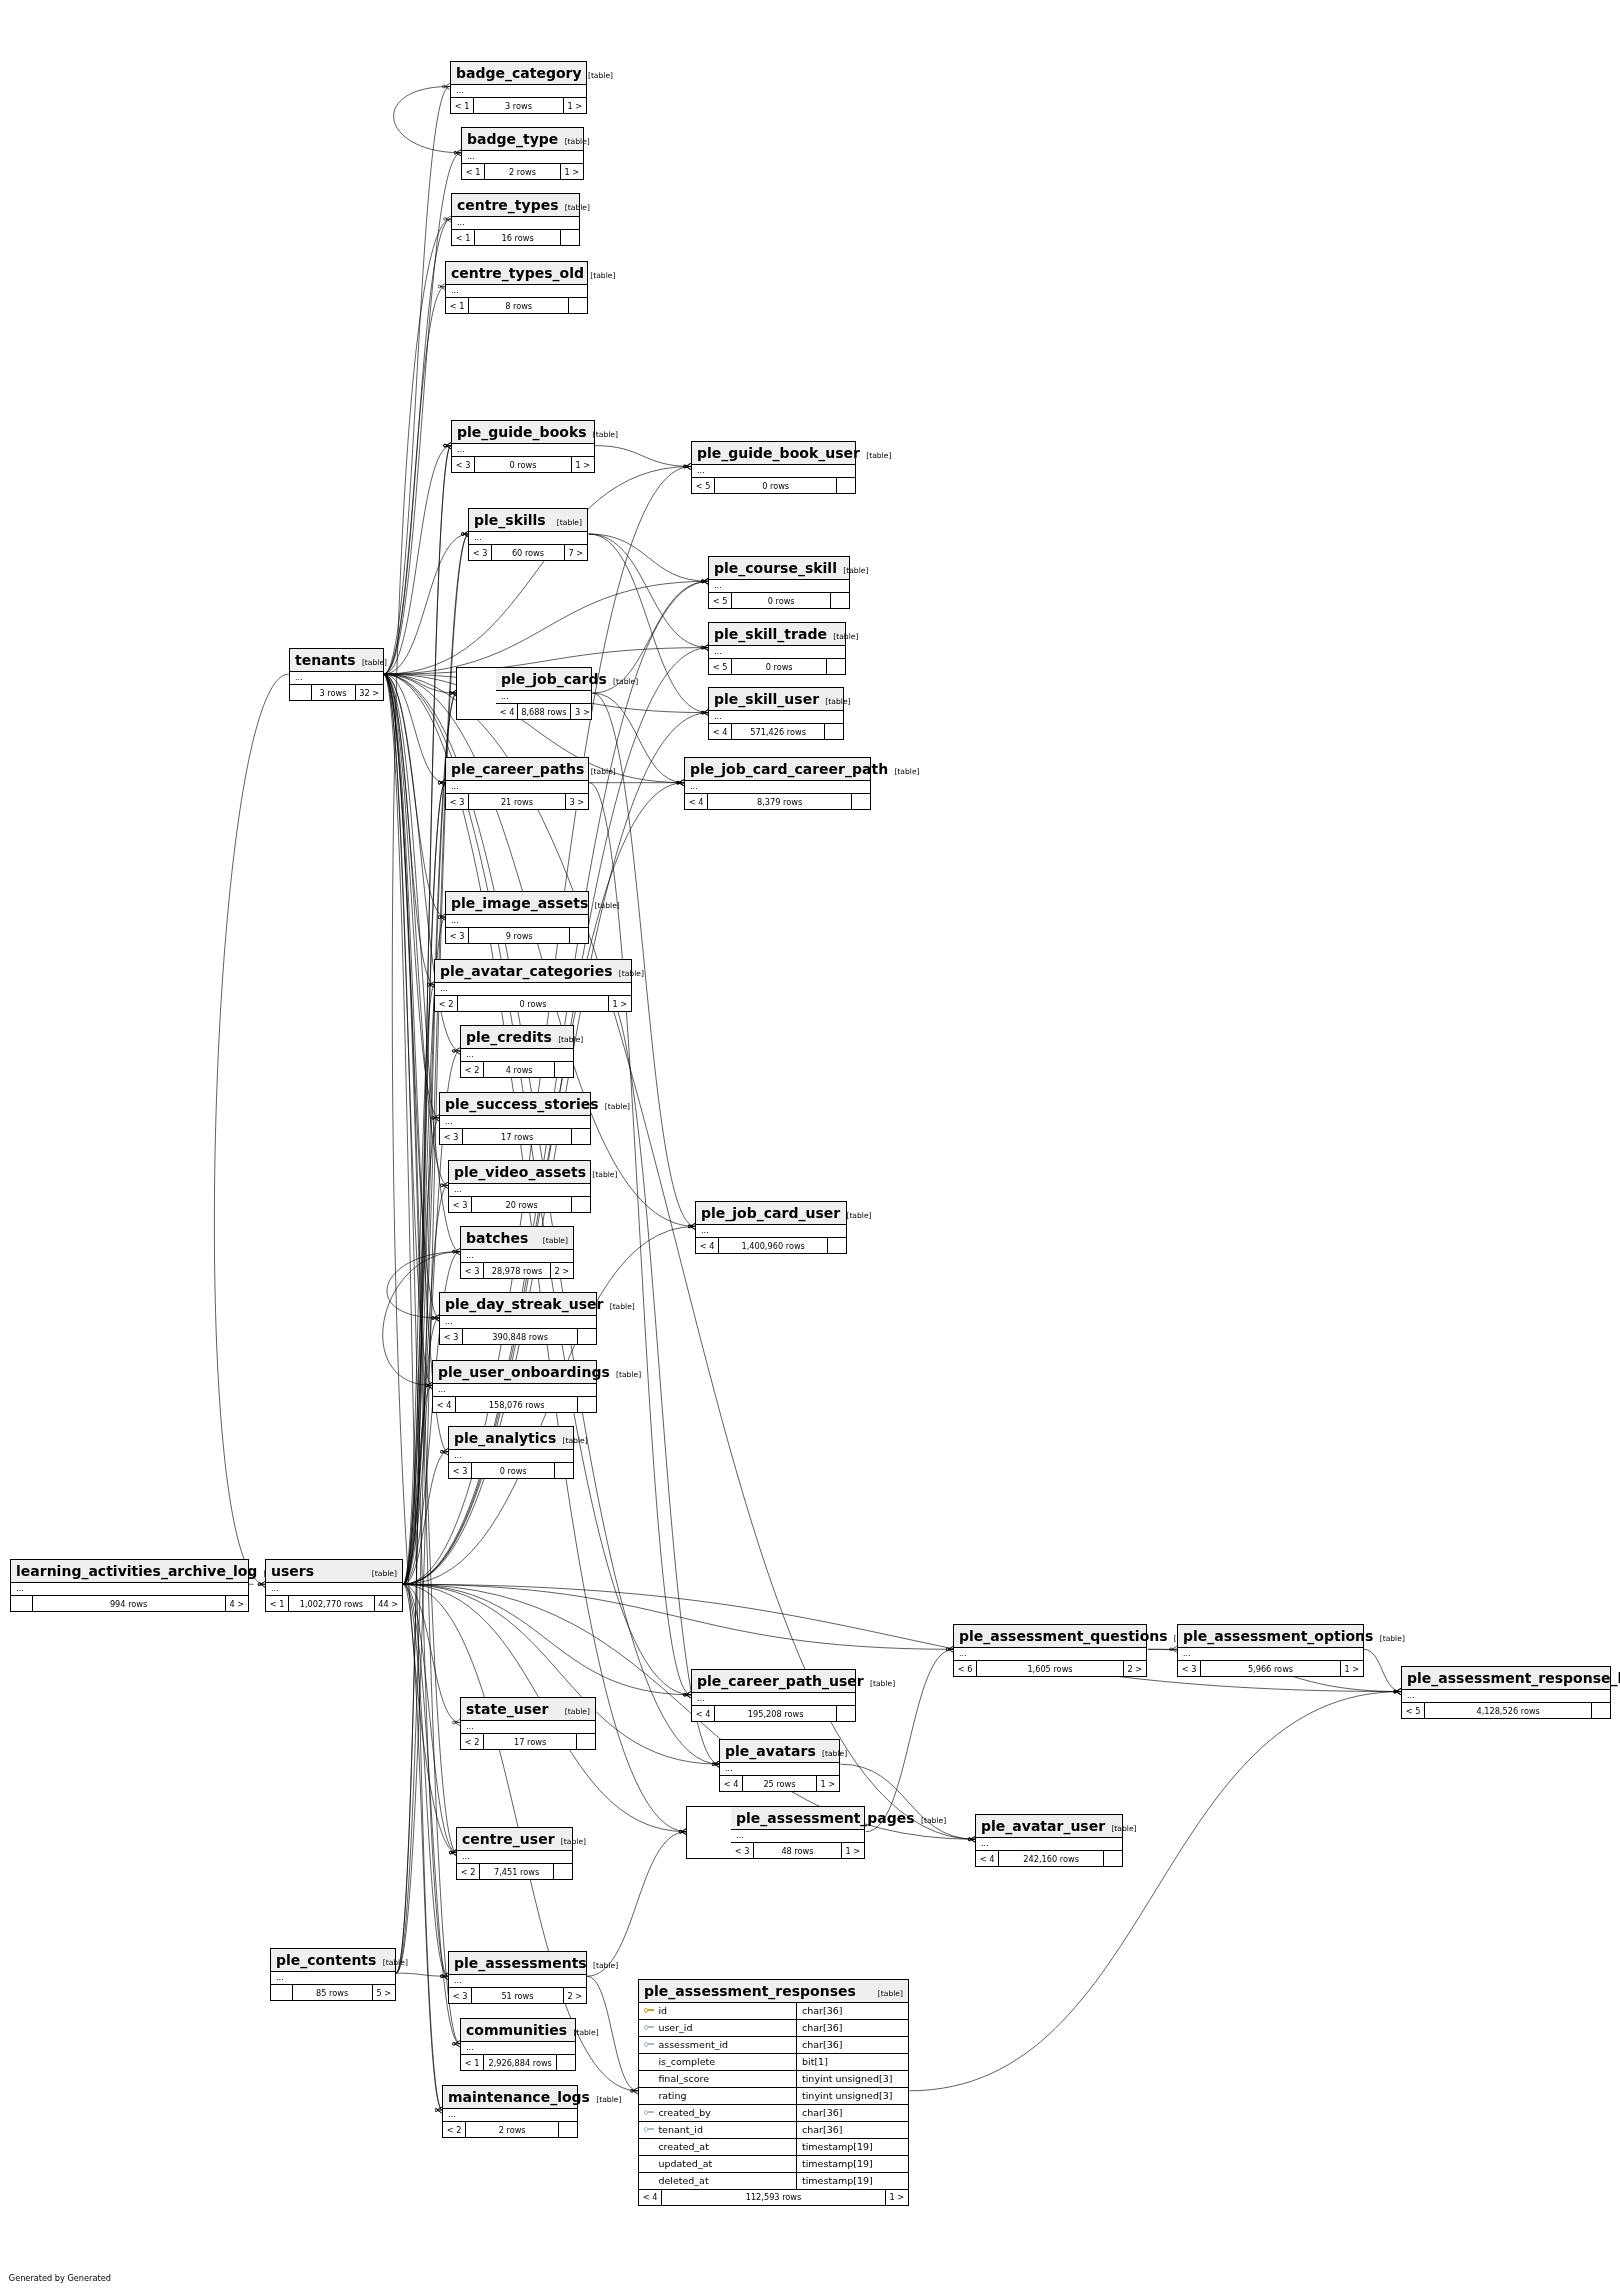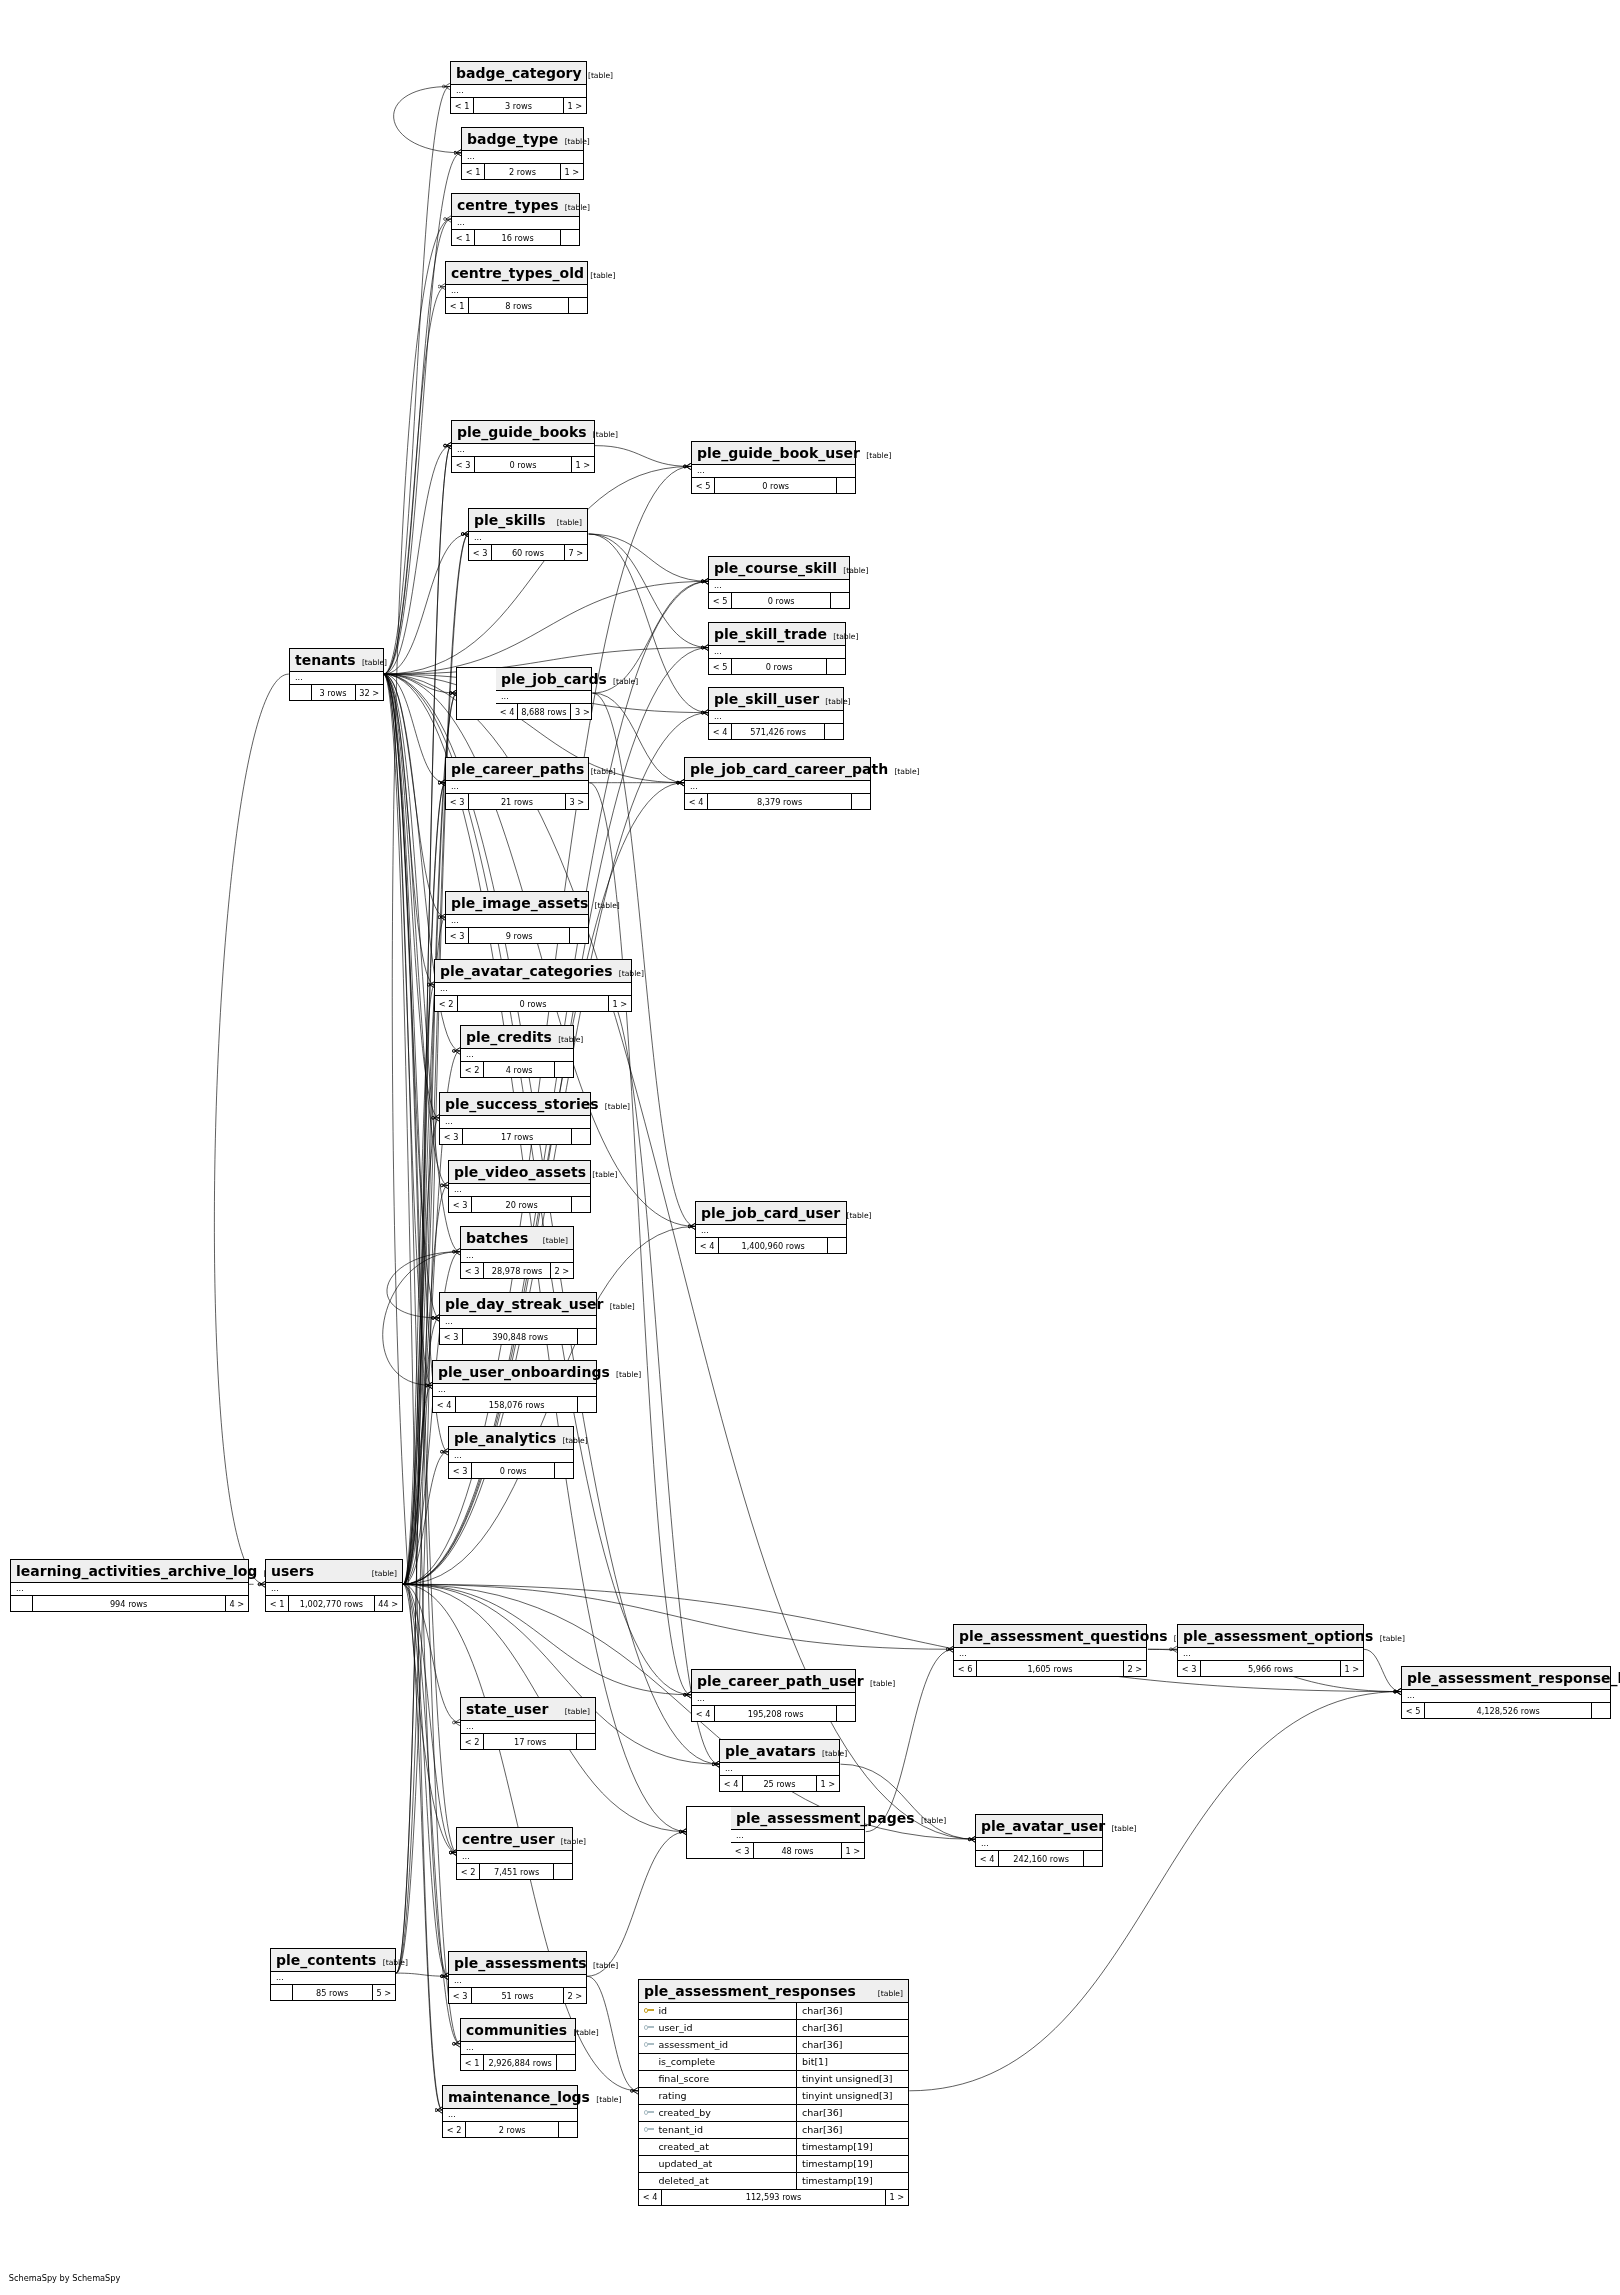--- a/index.html
+++ b/index.html
@@ -138,21 +138,21 @@
         <path d="M627,3126 C668,3126 668,3131 709,3131" marker-end="url(#crow)"></path>
         <path d="M627,3126 C670.5,3126 670.5,706 714,706" marker-end="url(#crow)"></path>
         <path d="M627,3126 C675,3126 675,1098 723,1098" marker-end="url(#crow)"></path>
         <path d="M627,3126 C684.5,3126 684.5,846 742,846" marker-end="url(#crow)"></path>
         <path d="M627,3126 C666,3126 666,1240 705,1240" marker-end="url(#crow)"></path>
         <path d="M728,1983 C598,1983 565,2088 695,2088" marker-end="url(#crow)"></path>
         <path d="M728,1983 C598,1983 554,2195 684,2195" marker-end="url(#crow)"></path>
       </g>
   </svg>
 
-  <div id="note">SchemaSpy by SchemaSpy</div>
+  <div id="note">Generated by Generated</div>
 <div class="table-node" style="left: 450px; top: 61px; width: 137px;">
       <div class="t-head">
         <span class="t-name">badge_category</span>
         <span class="t-badge">[table]</span>
       </div>
       <div class="t-ellipsis">...</div>
       <div class="t-foot">
         <span class="fl">&lt; 1</span>
         <span class="fm">3 rows</span>
         <span class="fr">1 &gt;</span>
@@ -535,21 +535,21 @@
         <span class="t-name">ple_assessment_pages</span>
         <span class="t-badge">[table]</span>
       </div>
       <div class="t-ellipsis">...</div>
       <div class="t-foot">
         <span class="fl">&lt; 3</span>
         <span class="fm">48 rows</span>
         <span class="fr">1 &gt;</span>
       </div>
     </div>
-    <div class="table-node" style="left: 975px; top: 1814px; width: 128px;">
+    <div class="table-node" style="left: 975px; top: 1814px; width: 148px;">
       <div class="t-head">
         <span class="t-name">ple_avatar_user</span>
         <span class="t-badge">[table]</span>
       </div>
       <div class="t-ellipsis">...</div>
       <div class="t-foot">
         <span class="fl">&lt; 4</span>
         <span class="fm">242,160 rows</span>
         <span class="fr"></span>
       </div>

